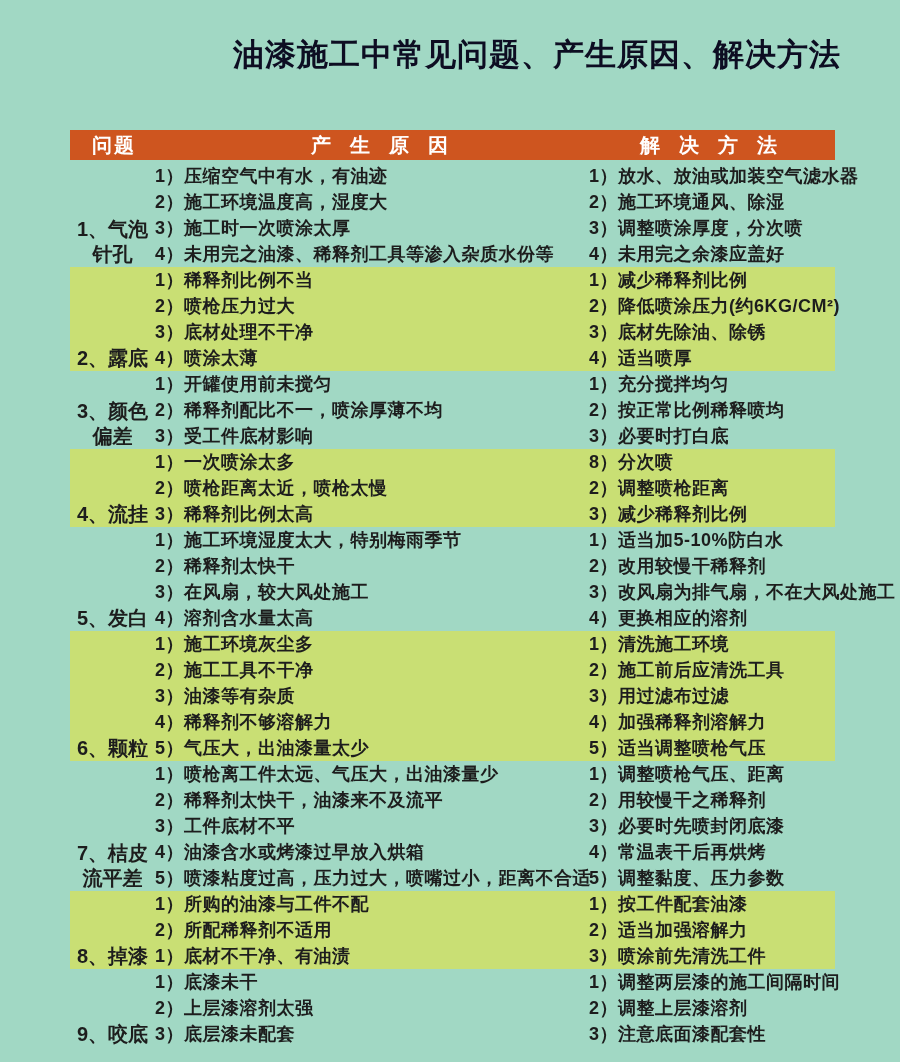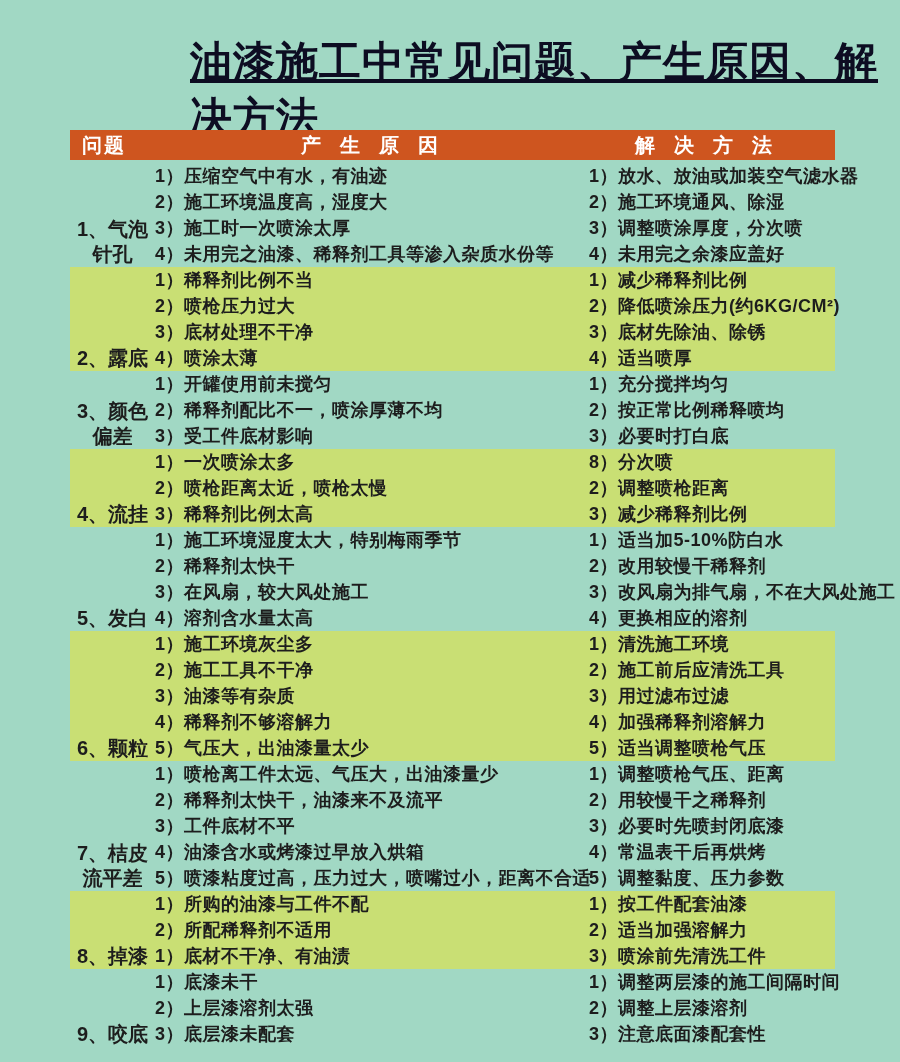--- a/index.html
+++ b/index.html
@@ -7,32 +7,31 @@
     width:900px; height:1062px;
     background:#A1D8C4;
     font-family:"Liberation Sans","DejaVu Sans",sans-serif;
     font-weight:bold;
     color:#1d1d1d;
     position:relative;
     overflow:hidden;
   }
   .title {
     position:absolute; top:34px; left:190px; width:694px;
-    margin:0; 
-    font-size:42px; letter-spacing:1px;
+    margin:0; text-align:center;
+    font-size:31px; letter-spacing:1px;
     color:#0d0d22;
-    text-decoration:underline;
   }
   .header-row {
     position:absolute; top:130px; left:70px; width:765px; height:30px;
     background:#CE551F; color:#ffffff;
     display:flex; align-items:center;
     font-size:20px;
   }
-  .hcell-problem { width:85px; padding-left:12px; letter-spacing:2px; }
+  .hcell-problem { width:85px; padding-left:22px; letter-spacing:2px; }
   .hcell-cause  { width:405px; text-align:center; letter-spacing:19px; text-indent:19px; }
   .hcell-solution { flex:1; text-align:center; letter-spacing:19px; text-indent:19px; }
   .table-body {
     position:absolute; top:163px; left:70px; width:765px;
   }
   .section { display:flex; }
   .section.hl { background:#C9DF74; }
   .col-problem {
     width:85px; flex:0 0 85px;
     display:flex; flex-direction:column; justify-content:flex-end; align-items:center;

